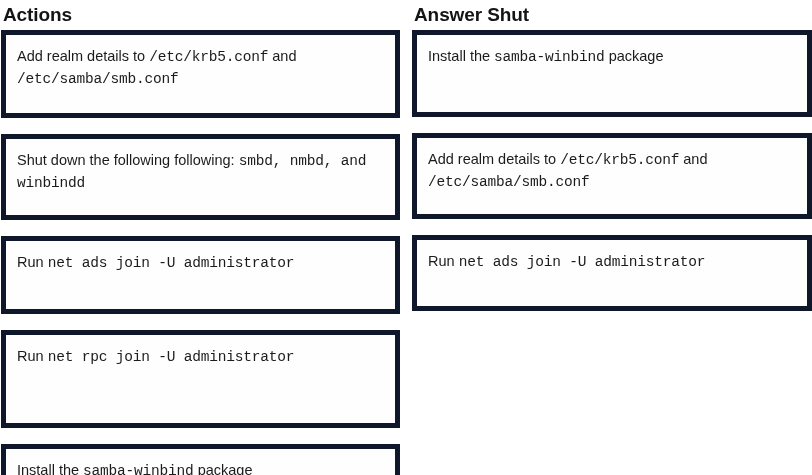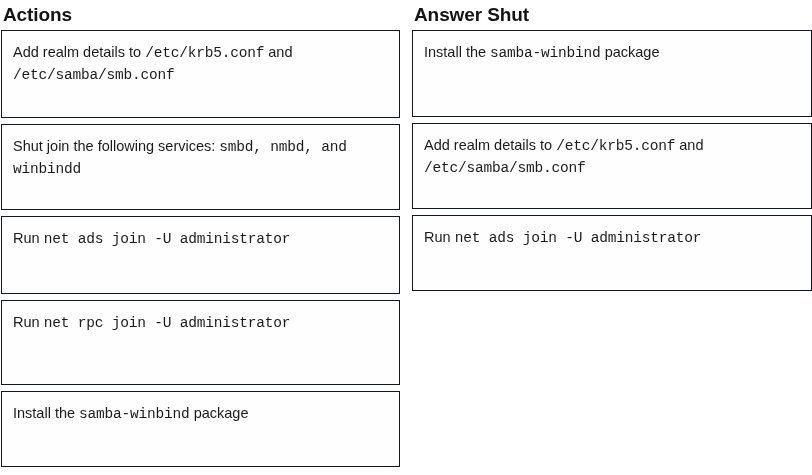--- a/index.html
+++ b/index.html
@@ -42,64 +42,64 @@
     letter-spacing: -0.1px;
     color: #141414;
     margin: 4px 0 0 2px;
     height: 26px;
   }
   .cards {
     display: block;
   }
   .card {
     box-sizing: border-box;
-    border: 1px solid #0f172a;
+    border: 5px solid #0f172a;
     background: #fefefe;
     display: flex;
     align-items: flex-start;
     padding: 11px 10px 10px 11px;
-    margin-bottom: 6px;
+    margin-bottom: 16px;
     overflow: hidden;
   }
   .card-text {
     font-family: "Liberation Sans", sans-serif;
     font-size: 14.5px;
     line-height: 21px;
     color: #1b1b1b;
     word-spacing: 0px;
   }
   .card-text .mono {
     font-family: "Liberation Mono", monospace;
     font-size: 14.5px;
     letter-spacing: -0.2px;
   }
   
   .lc0 { height: 88px; }
   .lc1 { height: 86px; }
   .lc2 { height: 78px; }
-  .lc3 { height: 85px; }
+  .lc3 { height: 98px; }
   .lc4 { height: 76px; }
   
   .rc0 { height: 87px; }
   .rc1 { height: 86px; }
   .rc2 { height: 76px; }
 </style>
 </head>
 <body>
 
 <div class="columns">
 
   <div class="column column-left">
     <div class="column-title">Actions</div>
     <div class="cards" id="actions-card-list">
         <div class="card lc0">
           <div class="card-text"><span>Add realm details to </span><span class="mono">/etc/krb5.conf</span><span> and </span><span class="mono">/etc/samba/smb.conf</span></div>
         </div>
         <div class="card lc1">
-          <div class="card-text"><span>Shut join the following services: </span><span class="mono">smbd, nmbd, and winbindd</span></div>
+          <div class="card-text"><span>Shut down the following following: </span><span class="mono">smbd, nmbd, and winbindd</span></div>
         </div>
         <div class="card lc2">
           <div class="card-text"><span>Run </span><span class="mono">net ads join -U administrator</span></div>
         </div>
         <div class="card lc3">
           <div class="card-text"><span>Run </span><span class="mono">net rpc join -U administrator</span></div>
         </div>
         <div class="card lc4">
           <div class="card-text"><span>Install the </span><span class="mono">samba-winbind</span><span> package</span></div>
         </div>

